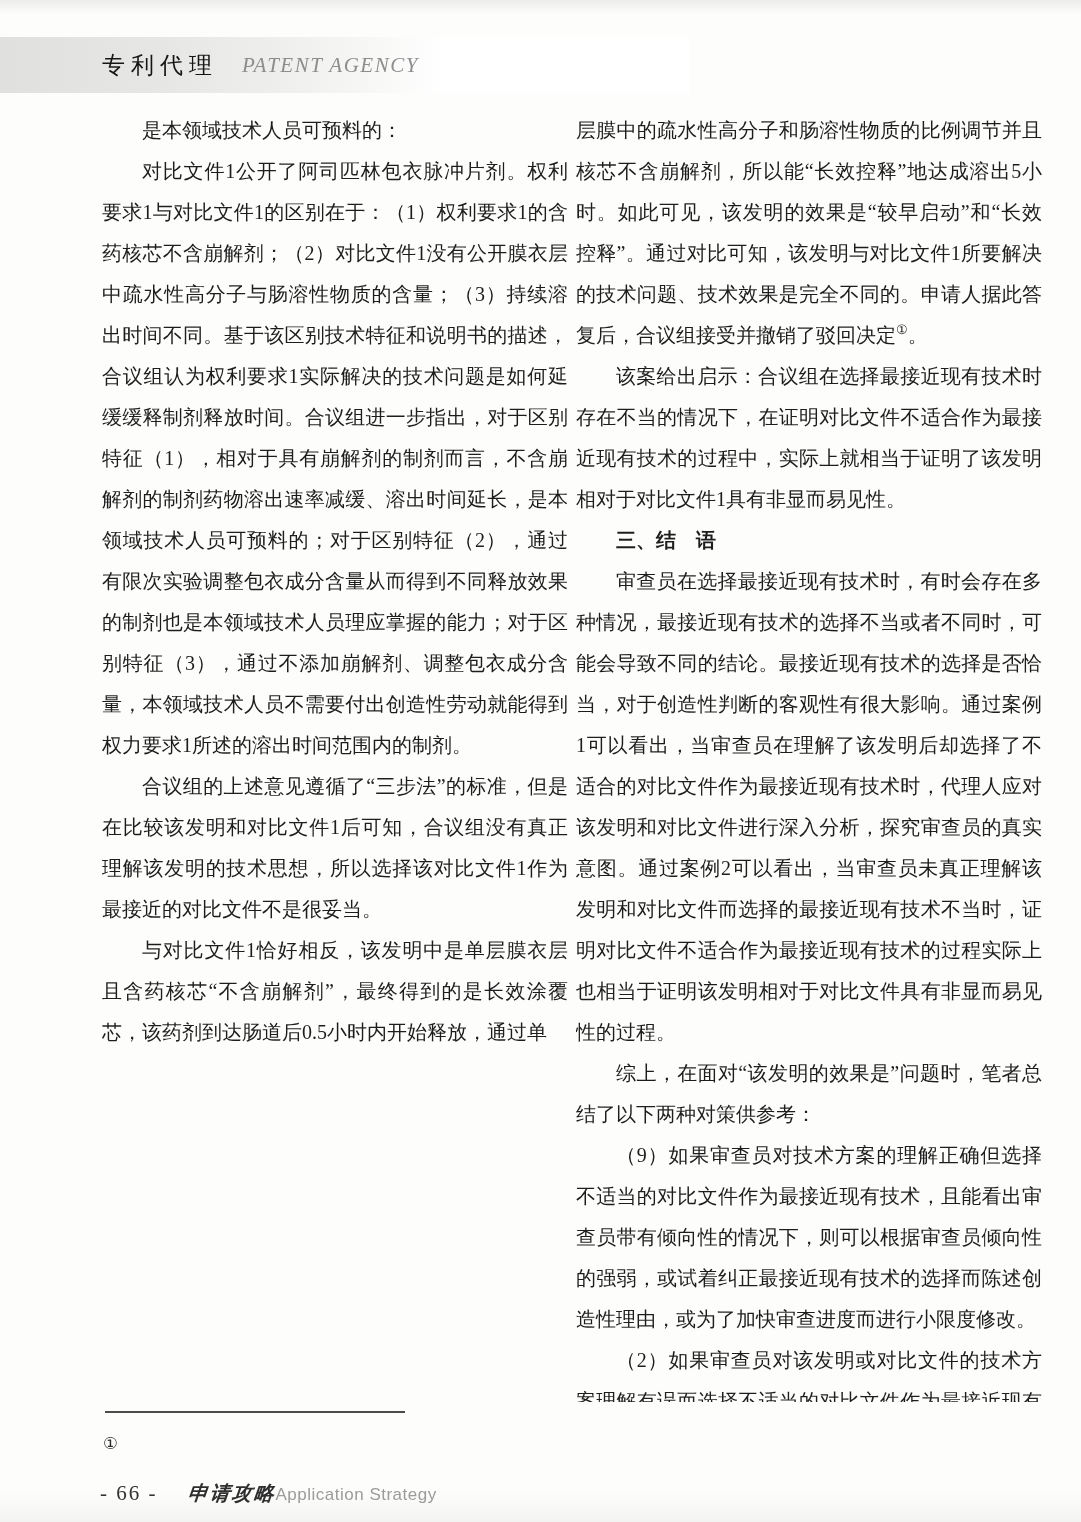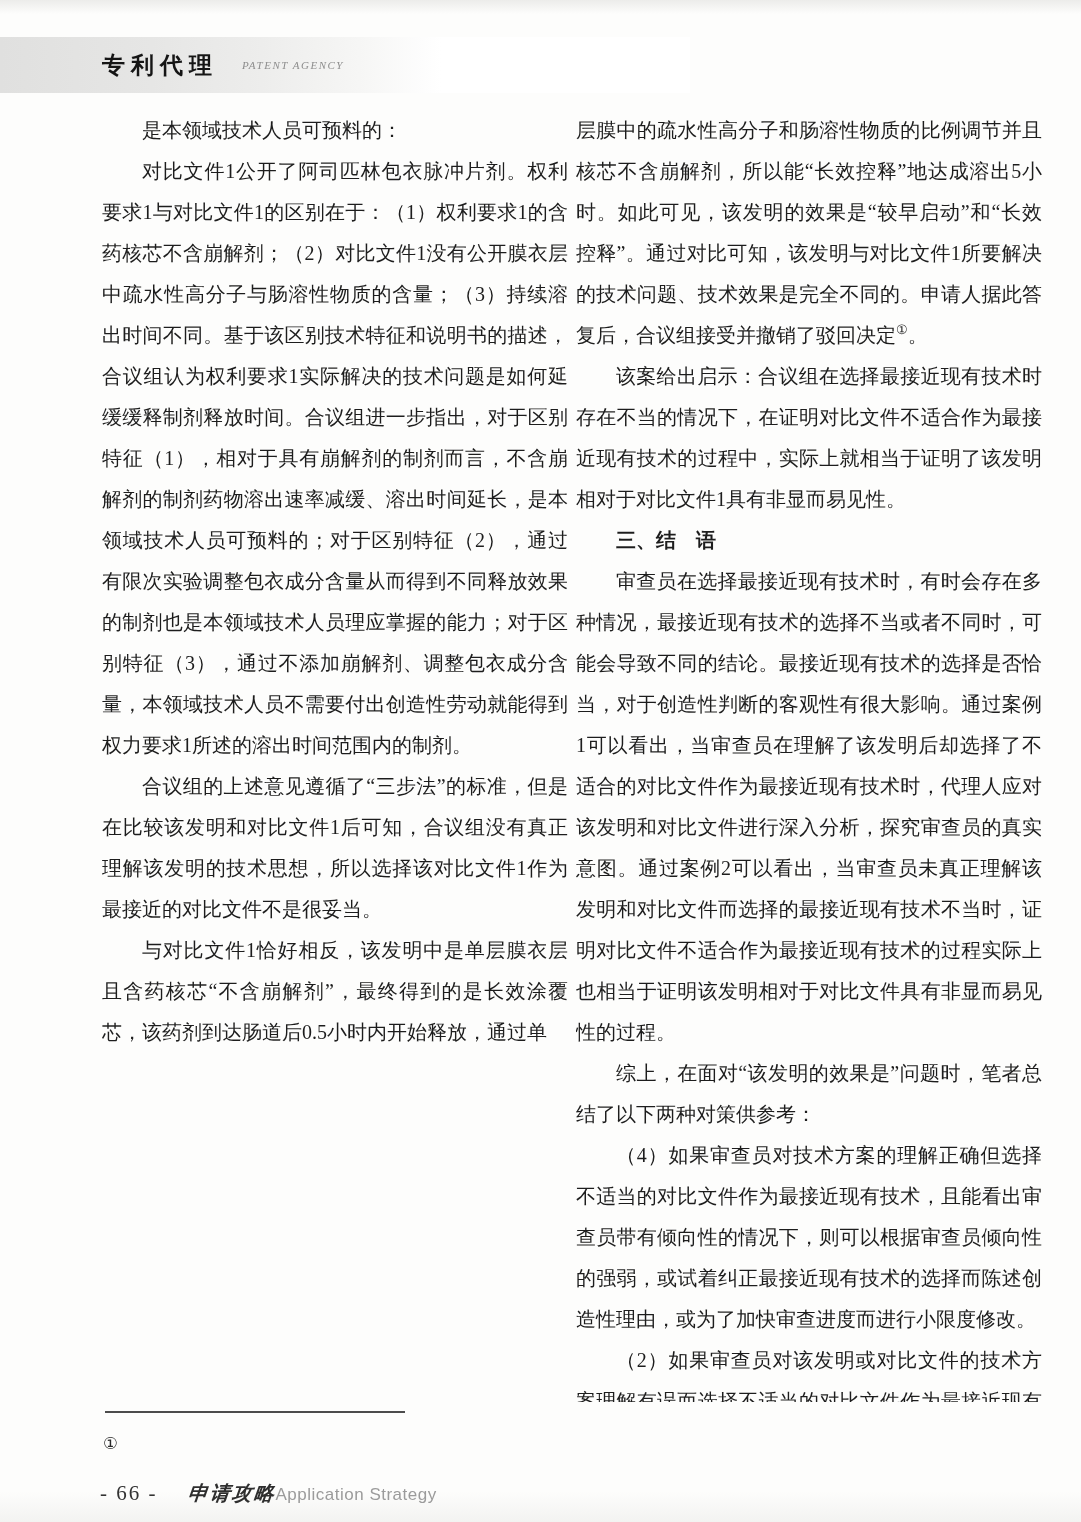--- a/index.html
+++ b/index.html
@@ -21,31 +21,31 @@
     position:absolute;
     top:37px; left:0;
     width:690px; height:56px;
     background:linear-gradient(to right,#e0e0df 0%,#e6e6e5 22%,#ededec 38%,#f6f6f5 52%,#ffffff 64%);
     display:flex;
     align-items:center;
   }
   .header-cn{
     margin-left:102px;
     font-family:"Liberation Sans","DejaVu Sans",sans-serif;
-    font-weight:700;
+    font-weight:400;
     font-size:23px;
     letter-spacing:6px;
     color:#151515;
     white-space:nowrap;
   }
   .header-en{
     margin-left:24px;
     font-family:"Liberation Serif","DejaVu Serif",serif;
     font-style:italic;
-    font-size:11px;
+    font-size:21px;
     letter-spacing:1.5px;
     color:#8d8d8d;
     white-space:nowrap;
   }
   
   .col{
     position:absolute;
     top:110px;
     width:466px;
     max-height:1292px;
@@ -125,21 +125,21 @@
     <p class="para">合议组的上述意见遵循了“三步法”的标准，但是在比较该发明和对比文件1后可知，合议组没有真正理解该发明的技术思想，所以选择该对比文件1作为最接近的对比文件不是很妥当。</p>
     <p class="para">与对比文件1恰好相反，该发明中是单层膜衣层且含药核芯“不含崩解剂”，最终得到的是长效涂覆芯，该药剂到达肠道后0.5小时内开始释放，通过单</p>
   </div>
 
   <div class="col col-right">
     <p class="para noindent"><span>层膜中的疏水性高分子和肠溶性物质的比例调节并且核芯不含崩解剂，所以能“长效控释”地达成溶出5小时。如此可见，该发明的效果是“较早启动”和“长效控释”。通过对比可知，该发明与对比文件1所要解决的技术问题、技术效果是完全不同的。申请人据此答复后，合议组接受并撤销了驳回决定</span><sup class="fn-ref">①</sup><span>。</span></p>
     <p class="para">该案给出启示：合议组在选择最接近现有技术时存在不当的情况下，在证明对比文件不适合作为最接近现有技术的过程中，实际上就相当于证明了该发明相对于对比文件1具有非显而易见性。</p>
     <p class="heading">三、结　语</p>
     <p class="para">审查员在选择最接近现有技术时，有时会存在多种情况，最接近现有技术的选择不当或者不同时，可能会导致不同的结论。最接近现有技术的选择是否恰当，对于创造性判断的客观性有很大影响。通过案例1可以看出，当审查员在理解了该发明后却选择了不适合的对比文件作为最接近现有技术时，代理人应对该发明和对比文件进行深入分析，探究审查员的真实意图。通过案例2可以看出，当审查员未真正理解该发明和对比文件而选择的最接近现有技术不当时，证明对比文件不适合作为最接近现有技术的过程实际上也相当于证明该发明相对于对比文件具有非显而易见性的过程。</p>
     <p class="para">综上，在面对“该发明的效果是”问题时，笔者总结了以下两种对策供参考：</p>
-    <p class="para">（4）如果审查员对技术方案的理解正确但选择不适当的对比文件作为最接近现有技术，且能看出审查员带有倾向性的情况下，则可以根据审查员倾向性的强弱，或试着纠正最接近现有技术的选择而陈述创造性理由，或为了加快审查进度而进行小限度修改。</p>
+    <p class="para">（9）如果审查员对技术方案的理解正确但选择不适当的对比文件作为最接近现有技术，且能看出审查员带有倾向性的情况下，则可以根据审查员倾向性的强弱，或试着纠正最接近现有技术的选择而陈述创造性理由，或为了加快审查进度而进行小限度修改。</p>
     <p class="para">（2）如果审查员对该发明或对比文件的技术方案理解有误而选择不适当的对比文件作为最接近现有技术，可以在整体把握该发明和对比文件的基础上直接说明非显而易见性的理由。</p>
   </div>
 
   <div class="footnote-rule"></div>
   <div class="footnote">
     <span class="footnote-marker">①</span>
   </div>
 
   <div class="footer">
     <span class="page-number">- 66 -</span>

